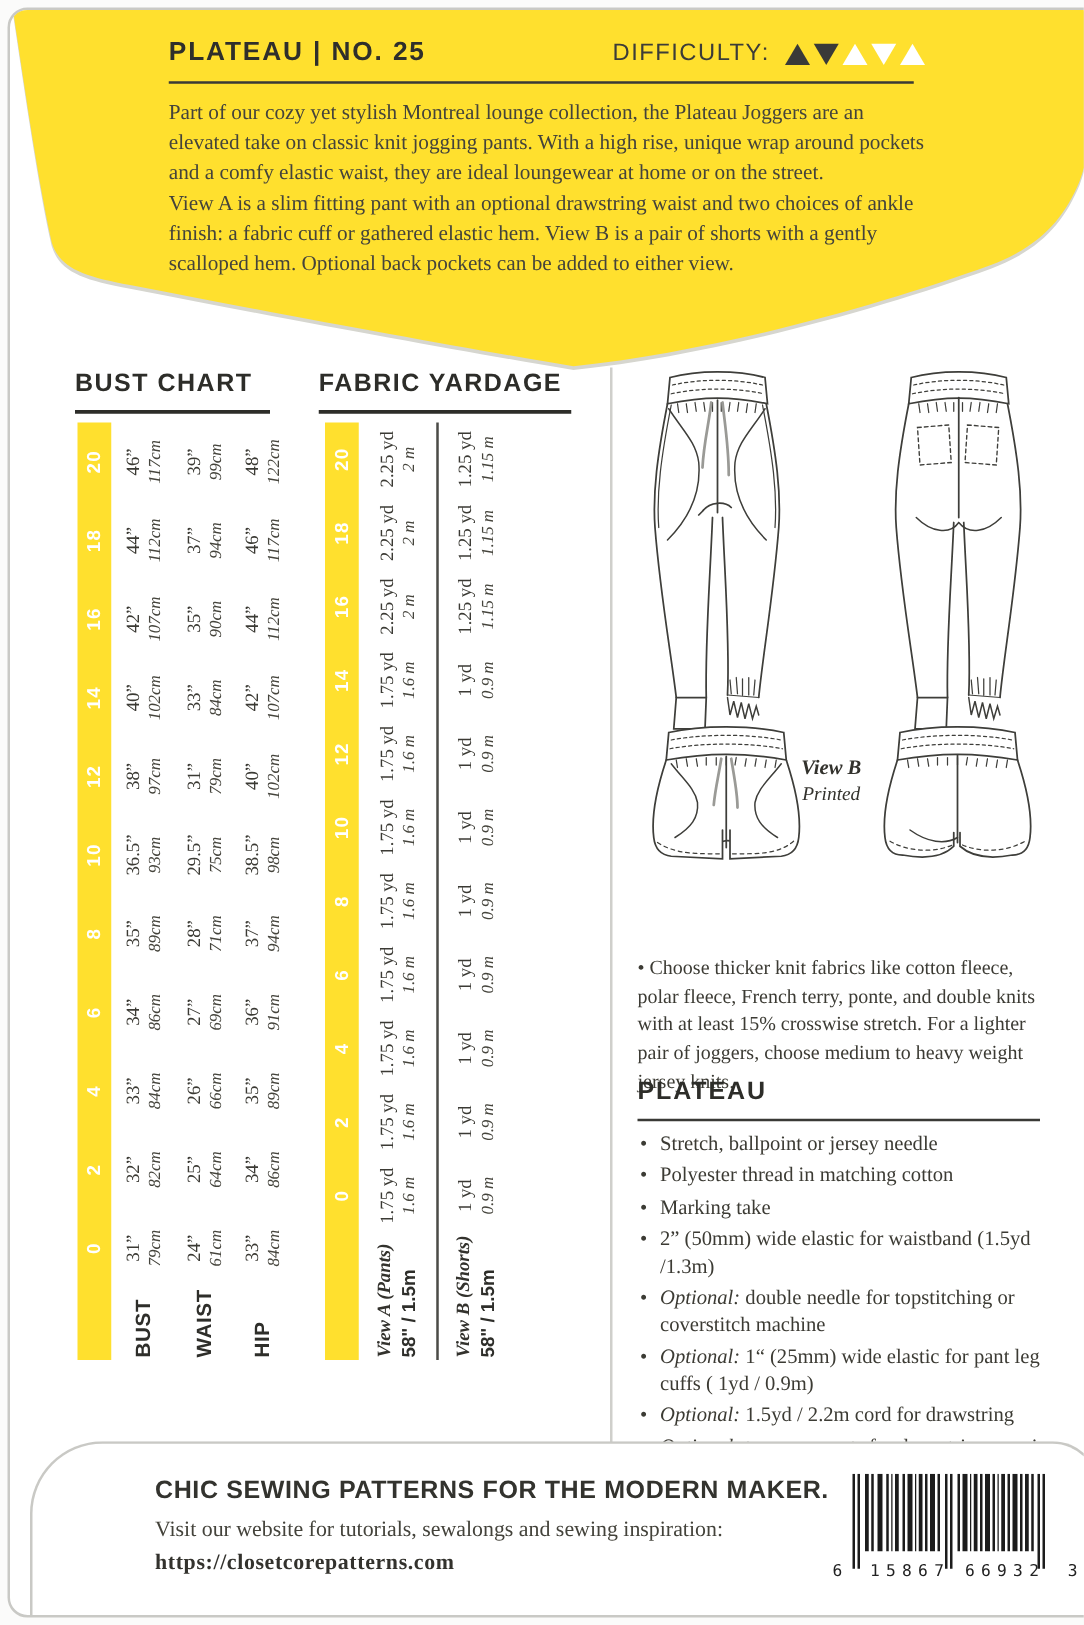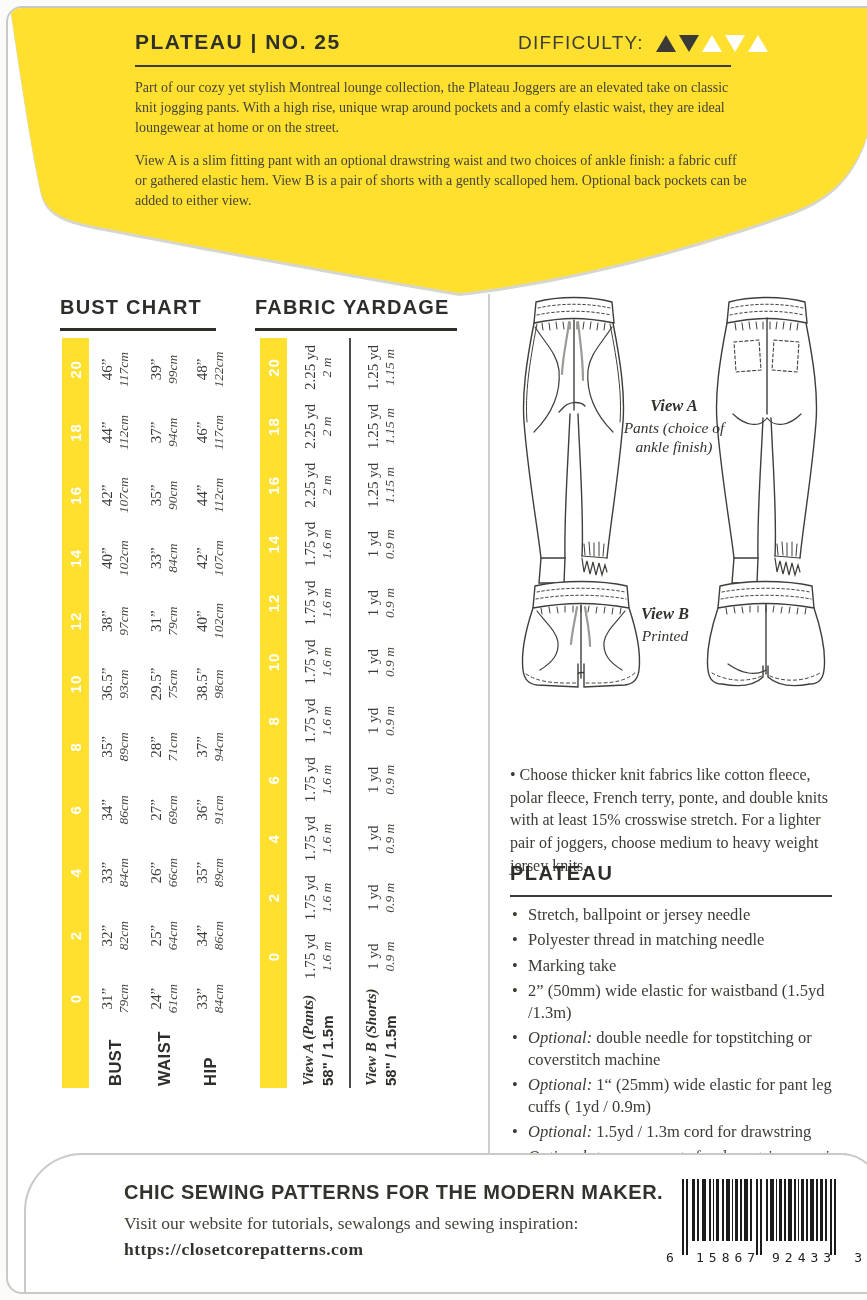--- a/index.html
+++ b/index.html
@@ -3,29 +3,29 @@
 <meta charset="utf-8">
 <style>
   html,body{margin:0;padding:0;background:#f4f4f2;}
   .canvas{position:relative;width:867px;height:1300px;background:#fbfbfa;font-family:"Liberation Sans",sans-serif;overflow:hidden;padding-left:37px;}
   .card{position:absolute;left:6px;top:6px;right:6px;bottom:6px;background:#fff;border:2px solid #c9c9c5;border-radius:16px;overflow:hidden;}
 
   
   .flap-svg{position:absolute;left:0;top:-2px;width:100%;height:296px;}
   .pattern-title{position:absolute;left:127px;top:22px;font-size:21px;font-weight:700;letter-spacing:1.5px;color:#2f2f2b;}
   .difficulty{position:absolute;left:482px;top:24px;display:flex;align-items:center;gap:6px;}
-  .difficulty-label{font-size:19px;letter-spacing:1.2px;color:#3c3c38;margin-left:28px;}
+  .difficulty-label{font-size:19px;letter-spacing:1.2px;color:#3c3c38;}
   .tris{display:flex;align-items:center;gap:3px;margin-left:6px;}
   .tri{width:0;height:0;border-left:10px solid transparent;border-right:10px solid transparent;}
   .tri.up{border-bottom:17px solid #3a3a38;}
   .tri.down{border-top:17px solid #3a3a38;}
   .tri.white.up{border-bottom-color:#fff;}
   .tri.white.down{border-top-color:#fff;}
   .head-rule{position:absolute;left:127px;top:57px;width:596px;border-top:2.5px solid #3a3a36;}
-  .desc{position:absolute;left:127px;width:614px;font-family:"Liberation Serif",serif;font-size:14px;line-height:1.42;color:#44433b;}
+  .desc{position:absolute;left:127px;width:614px;font-family:"Liberation Serif",serif;font-size:17px;line-height:1.42;color:#44433b;}
   .desc.p1{top:70px;}
   .desc.p2{top:143px;}
 
   
   .chart-head{position:absolute;top:288px;font-size:20px;font-weight:700;letter-spacing:1.2px;color:#2d2d29;padding-bottom:9px;border-bottom:3.5px solid #2d2d29;}
   .chart-head.size{left:52px;width:156px;}
   .chart-head.yardage{left:247px;width:202px;}
 
   
   .rotwrap{position:absolute;top:330px;}
@@ -417,24 +417,20 @@
       <path d="M28,122 C40,134 55,136 62,126 M62,126 C70,136 84,134 96,122" stroke-width="1.2"></path>
       <path d="M22,31 C14,72 10,102 12,130 C16,182 25,232 29,266"></path>
       <path d="M101,31 C109,72 113,102 111,130 C107,182 98,234 95,266"></path>
       <path d="M58,126 C56,174 52,222 53,266"></path>
       <path d="M66,126 C68,174 72,224 70,264"></path>
       <path d="M29,266 L53,266 L52,291 L27,291 Z" fill="#fff"></path>
       <path d="M70,264 L95,266 M72,252 l1,11 M77,250 l1,13 M82,251 l0,13 M87,250 l0,14 M92,252 l-1,12" stroke-width="1"></path>
       <path d="M70,266 l2,14 l3,-11 l3,13 l3,-12 l3,13 l3,-12 l3,12 l3,-10 l2,7" stroke-width="1.2"></path>
     </svg>
 
-    <div class="view-label" style="left:608px;top:388px;width:116px">
-      <div class="vl-title">View A</div>
-      <div class="vl-sub">Pants (choice of ankle finish)</div>
-    </div>
 
     <svg class="draw" style="left:505px;top:570px" width="136" height="124" viewBox="0 0 136 124" fill="none" stroke="#3e3e3a" stroke-width="1.4" stroke-linecap="round">
       <path d="M22,8 C48,2 88,2 114,8 L116,30 C82,24 54,24 20,30 Z" fill="#fff"></path>
       <path d="M24,14 C50,9 86,9 112,14 M23,21 C50,16 86,16 113,21" stroke-width="1" stroke-dasharray="2.5,2.5"></path>
       <path d="M28,30 l1,6 M36,29 l1,6 M44,29 l1,6 M52,28 l0,6 M60,28 l0,6 M68,28 l0,6 M76,28 l-1,6 M84,29 l-1,6 M92,29 l-1,6 M100,30 l-1,6 M108,30 l-1,6" stroke-width="1"></path>
       <path d="M64,29 C62,42 59,54 58,66" stroke="#9a9a96" stroke-width="2.2"></path>
       <path d="M72,29 C74,42 77,56 77,68" stroke="#9a9a96" stroke-width="2.2"></path>
       <path d="M68,27 L68,100 M60,100 C64,93 72,93 77,98 M60,100 l-3,3"></path>
       <path d="M20,30 C12,54 8,76 10,92 C11,101 15,106 24,107 L65,109 L65,86 M71,86 L71,109 L112,107 C121,106 125,101 126,92 C128,76 124,54 116,30" fill="#fff"></path>
       <path d="M13,96 C28,106 48,105 63,105 M73,105 C92,105 110,106 123,94" stroke-width="1" stroke-dasharray="3,3"></path>
@@ -457,26 +453,26 @@
       <div class="vl-sub">Printed</div>
     </div>
 
     <div class="sec-body" style="top:756px;width:336px" id="fabric-bullets">
         <div class="fabric-item"><span>•  </span><span>Choose thicker knit fabrics like cotton fleece, polar fleece, French terry, ponte, and double knits with at least 15% crosswise stretch. For a lighter pair of joggers, choose medium to heavy weight jersey knits.</span></div>
       </div>
 
     <div class="sec-head" style="top:854px">PLATEAU</div>
     <div class="sec-body" style="top:896px;width:340px" id="notions-list">
         <div class="n-item"><span class="n-bullet">•</span><span>Stretch, ballpoint or jersey needle</span></div>
-        <div class="n-item"><span class="n-bullet">•</span><span>Polyester thread in matching needle</span></div>
+        <div class="n-item"><span class="n-bullet">•</span><span>Polyester thread in matching cotton</span></div>
         <div class="n-item"><span class="n-bullet">•</span><span>Marking take</span></div>
         <div class="n-item"><span class="n-bullet">•</span><span>2” (50mm) wide elastic for waistband (1.5yd /1.3m)</span></div>
         <div class="n-item"><span class="n-bullet">•</span><span class="n-prefix">Optional: </span><span>double needle for topstitching or coverstitch machine</span></div>
         <div class="n-item"><span class="n-bullet">•</span><span class="n-prefix">Optional: </span><span>1“ (25mm) wide elastic for pant leg cuffs ( 1yd / 0.9m)</span></div>
-        <div class="n-item"><span class="n-bullet">•</span><span class="n-prefix">Optional: </span><span>1.5yd / 1.3m cord for drawstring</span></div>
+        <div class="n-item"><span class="n-bullet">•</span><span class="n-prefix">Optional: </span><span>1.5yd / 2.2m cord for drawstring</span></div>
         <div class="n-item"><span class="n-bullet">•</span><span class="n-prefix">Optional: </span><span>two grommets for drawstring opening on waistband</span></div>
       </div>
 
     <div class="footer">
       <div class="tagline">CHIC SEWING PATTERNS FOR THE MODERN MAKER.</div>
       <div class="visit">Visit our website for tutorials, sewalongs and sewing inspiration:</div>
       <div class="url">https://closetcorepatterns.com</div>
       <div class="barcode">
         <svg width="196" height="86" viewBox="0 0 196 86" fill="#1c1c1c">
           <rect x="16" y="0" width="2" height="76"></rect>
@@ -508,19 +504,19 @@
             <rect x="140" y="0" width="2" height="62"></rect>
             <rect x="144" y="0" width="4" height="62"></rect>
             <rect x="150" y="0" width="2" height="62"></rect>
             <rect x="154" y="0" width="3" height="62"></rect>
             <rect x="159" y="0" width="2" height="62"></rect>
           <rect x="164" y="0" width="2" height="76"></rect>
             <rect x="168" y="0" width="2" height="76"></rect>
         </svg>
         <span class="bc-digit bc-d0">6</span>
         <span class="bc-digit bc-d1">15867</span>
-        <span class="bc-digit bc-d2">92433</span>
+        <span class="bc-digit bc-d2">66932</span>
         <span class="bc-digit bc-d3">3</span>
       </div>
     </div>
 
   </div>
 </div>
 
 </body></html>

